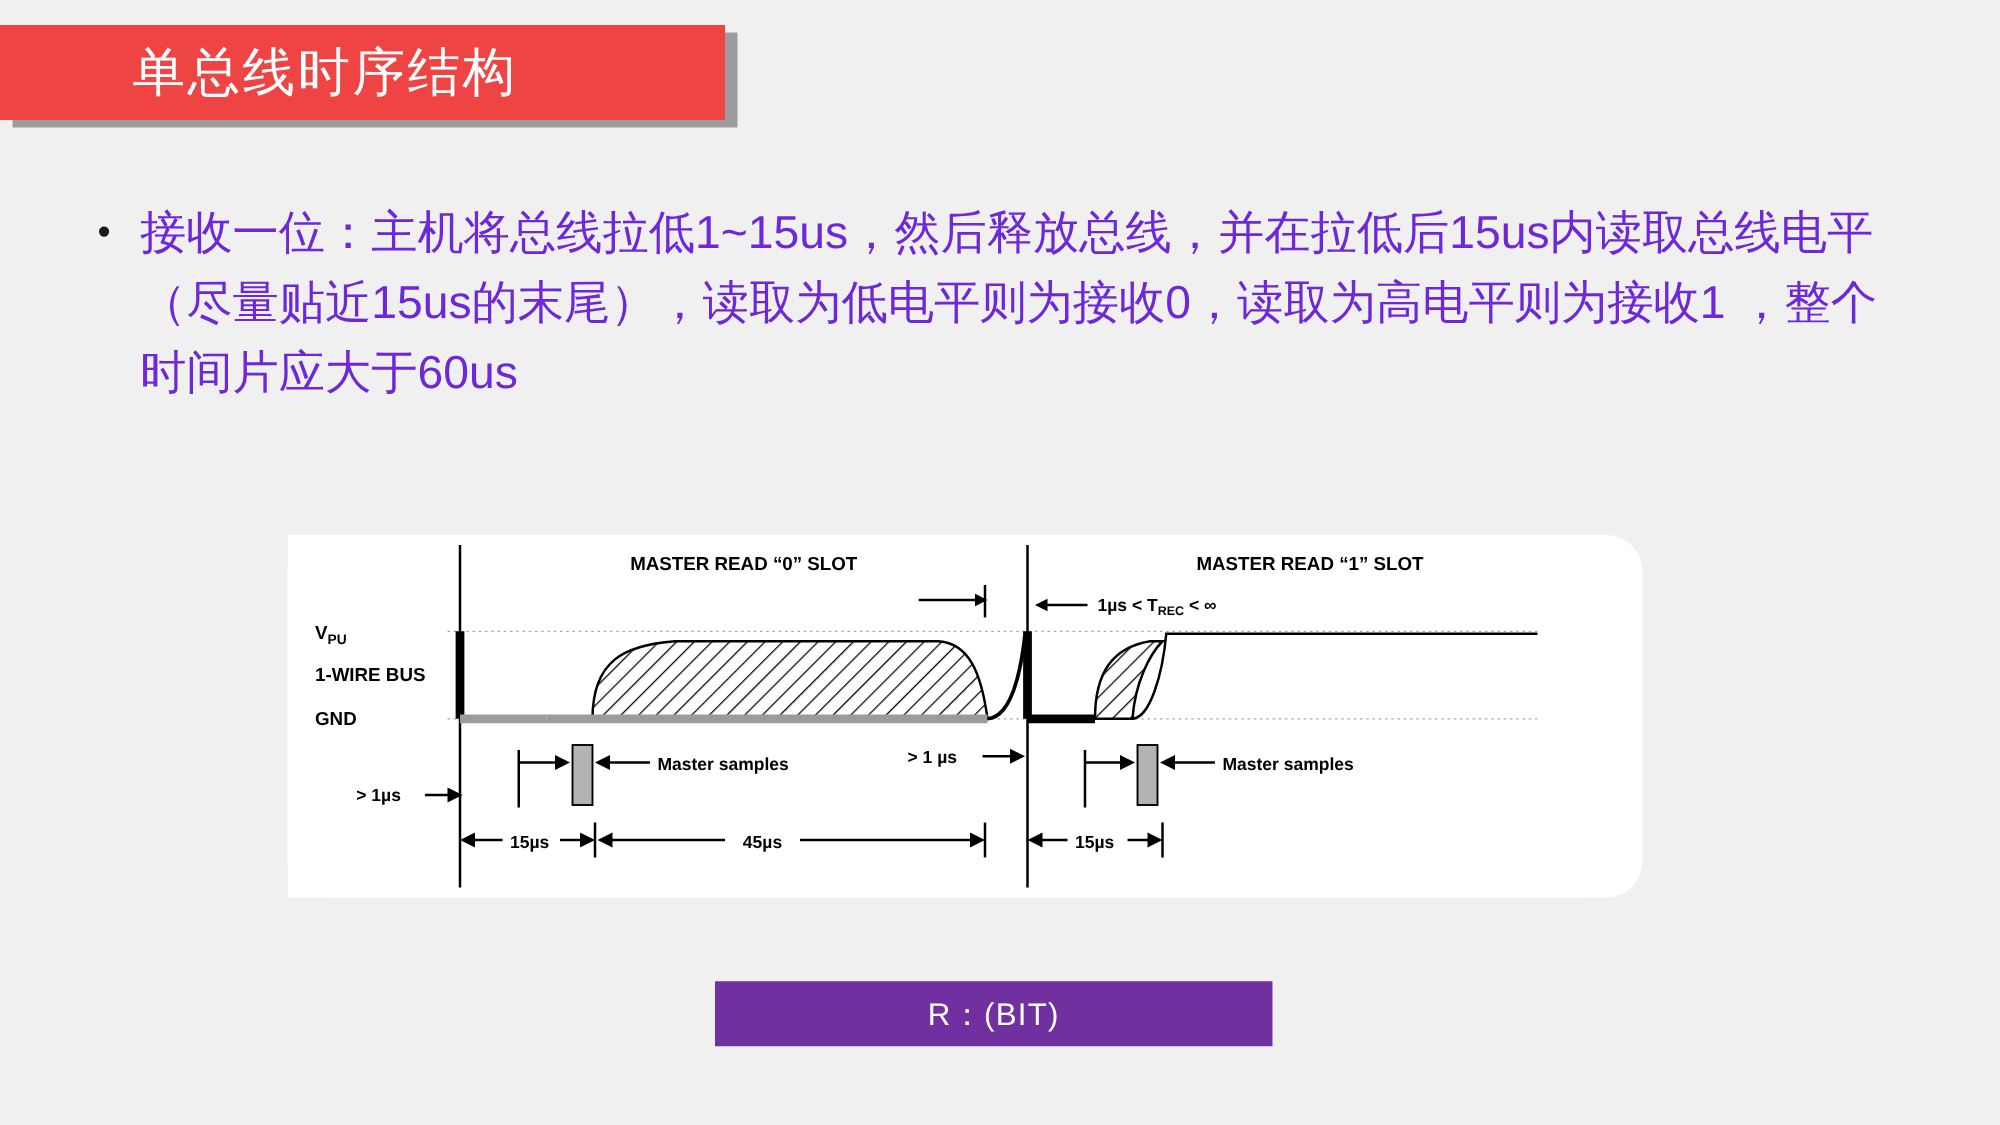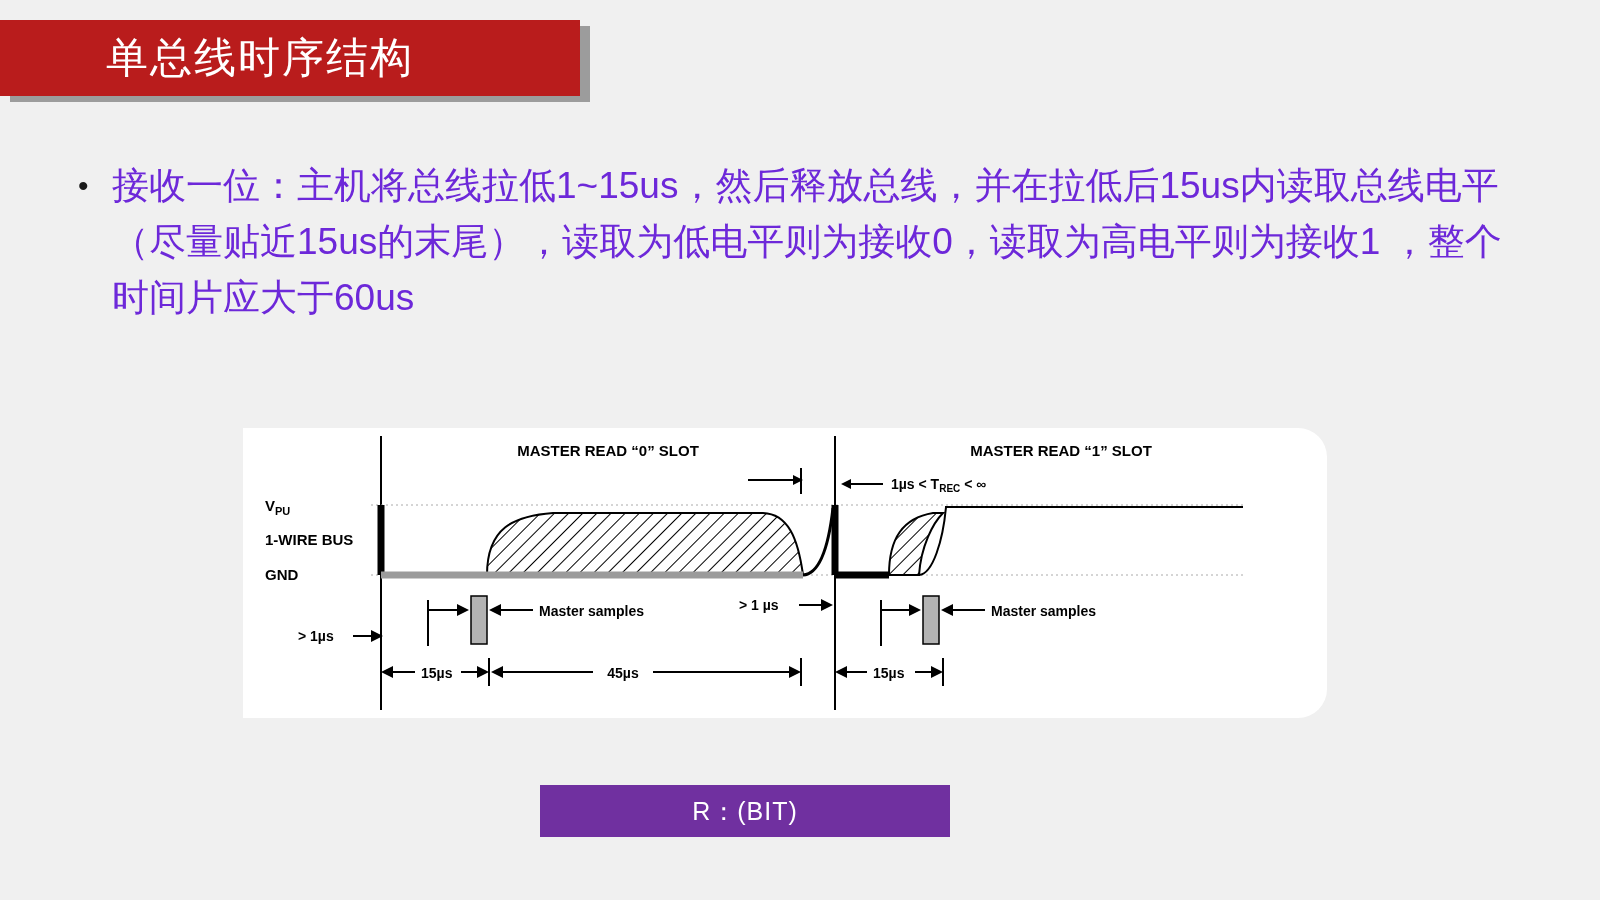--- a/index.html
+++ b/index.html
@@ -23,21 +23,21 @@
     width: 580px;
     height: 76px;
     background: #9c9c9c;
   }
   .title-bar {
     position: absolute;
     left: 0px;
     top: 20px;
     width: 580px;
     height: 76px;
-    background: #b91c1c;
+    background: #ef4444;
     display: flex;
     align-items: center;
   }
   .title-text {
     color: #ffffff;
     font-size: 42px;
     letter-spacing: 2px;
     margin-left: 106px;
     font-weight: normal;
     line-height: 1;
@@ -65,37 +65,37 @@
     color: #6d28d9;
     font-size: 37px;
     line-height: 56px;
     width: 1400px;
     letter-spacing: 0px;
   }
 
   
   .figure {
     position: absolute;
-    left: 243px;
+    left: 230px;
     top: 428px;
     width: 1084px;
     height: 290px;
     background: #ffffff;
     border-radius: 29px;
   }
   .figure svg {
     display: block;
   }
 
   
   .purple-bar {
     position: absolute;
-    left: 540px;
+    left: 572px;
     top: 785px;
-    width: 410px;
+    width: 446px;
     height: 52px;
     background: #7030a0;
     display: flex;
     align-items: center;
     justify-content: center;
   }
   .purple-bar span {
     color: #ffffff;
     font-size: 25px;
     letter-spacing: 1px;

